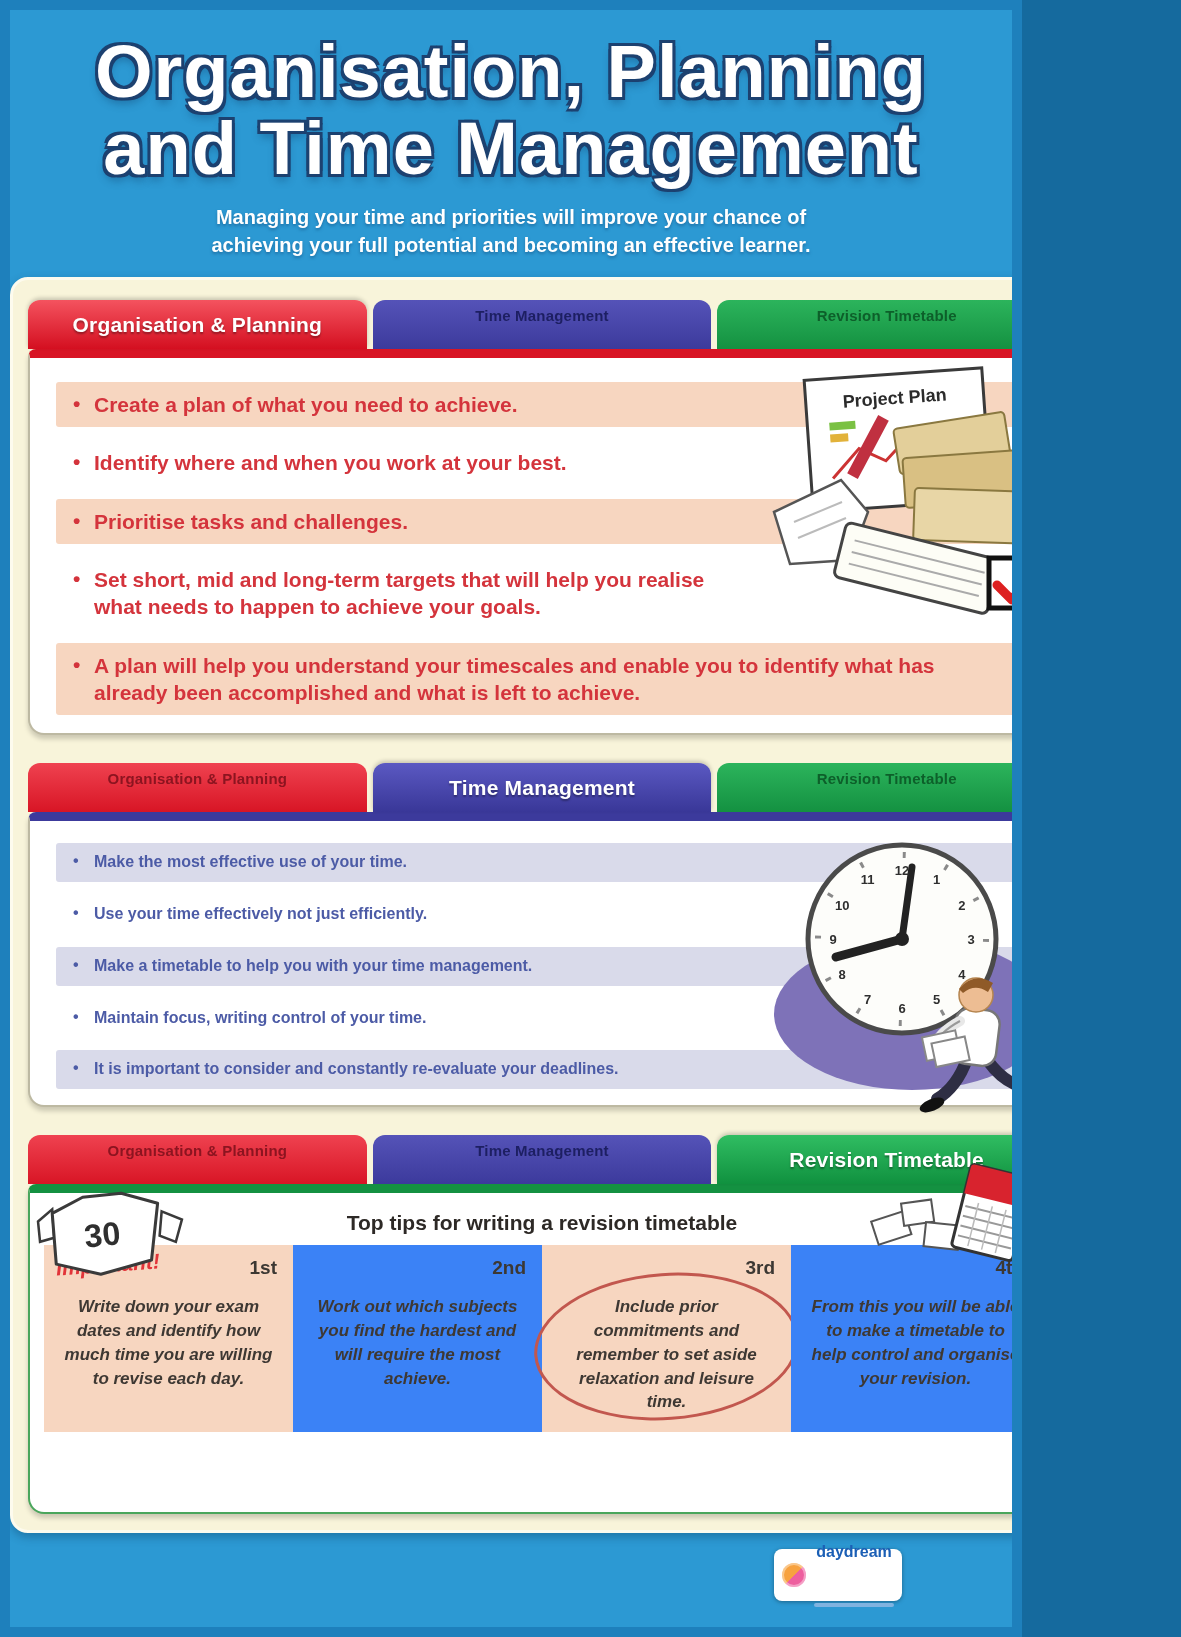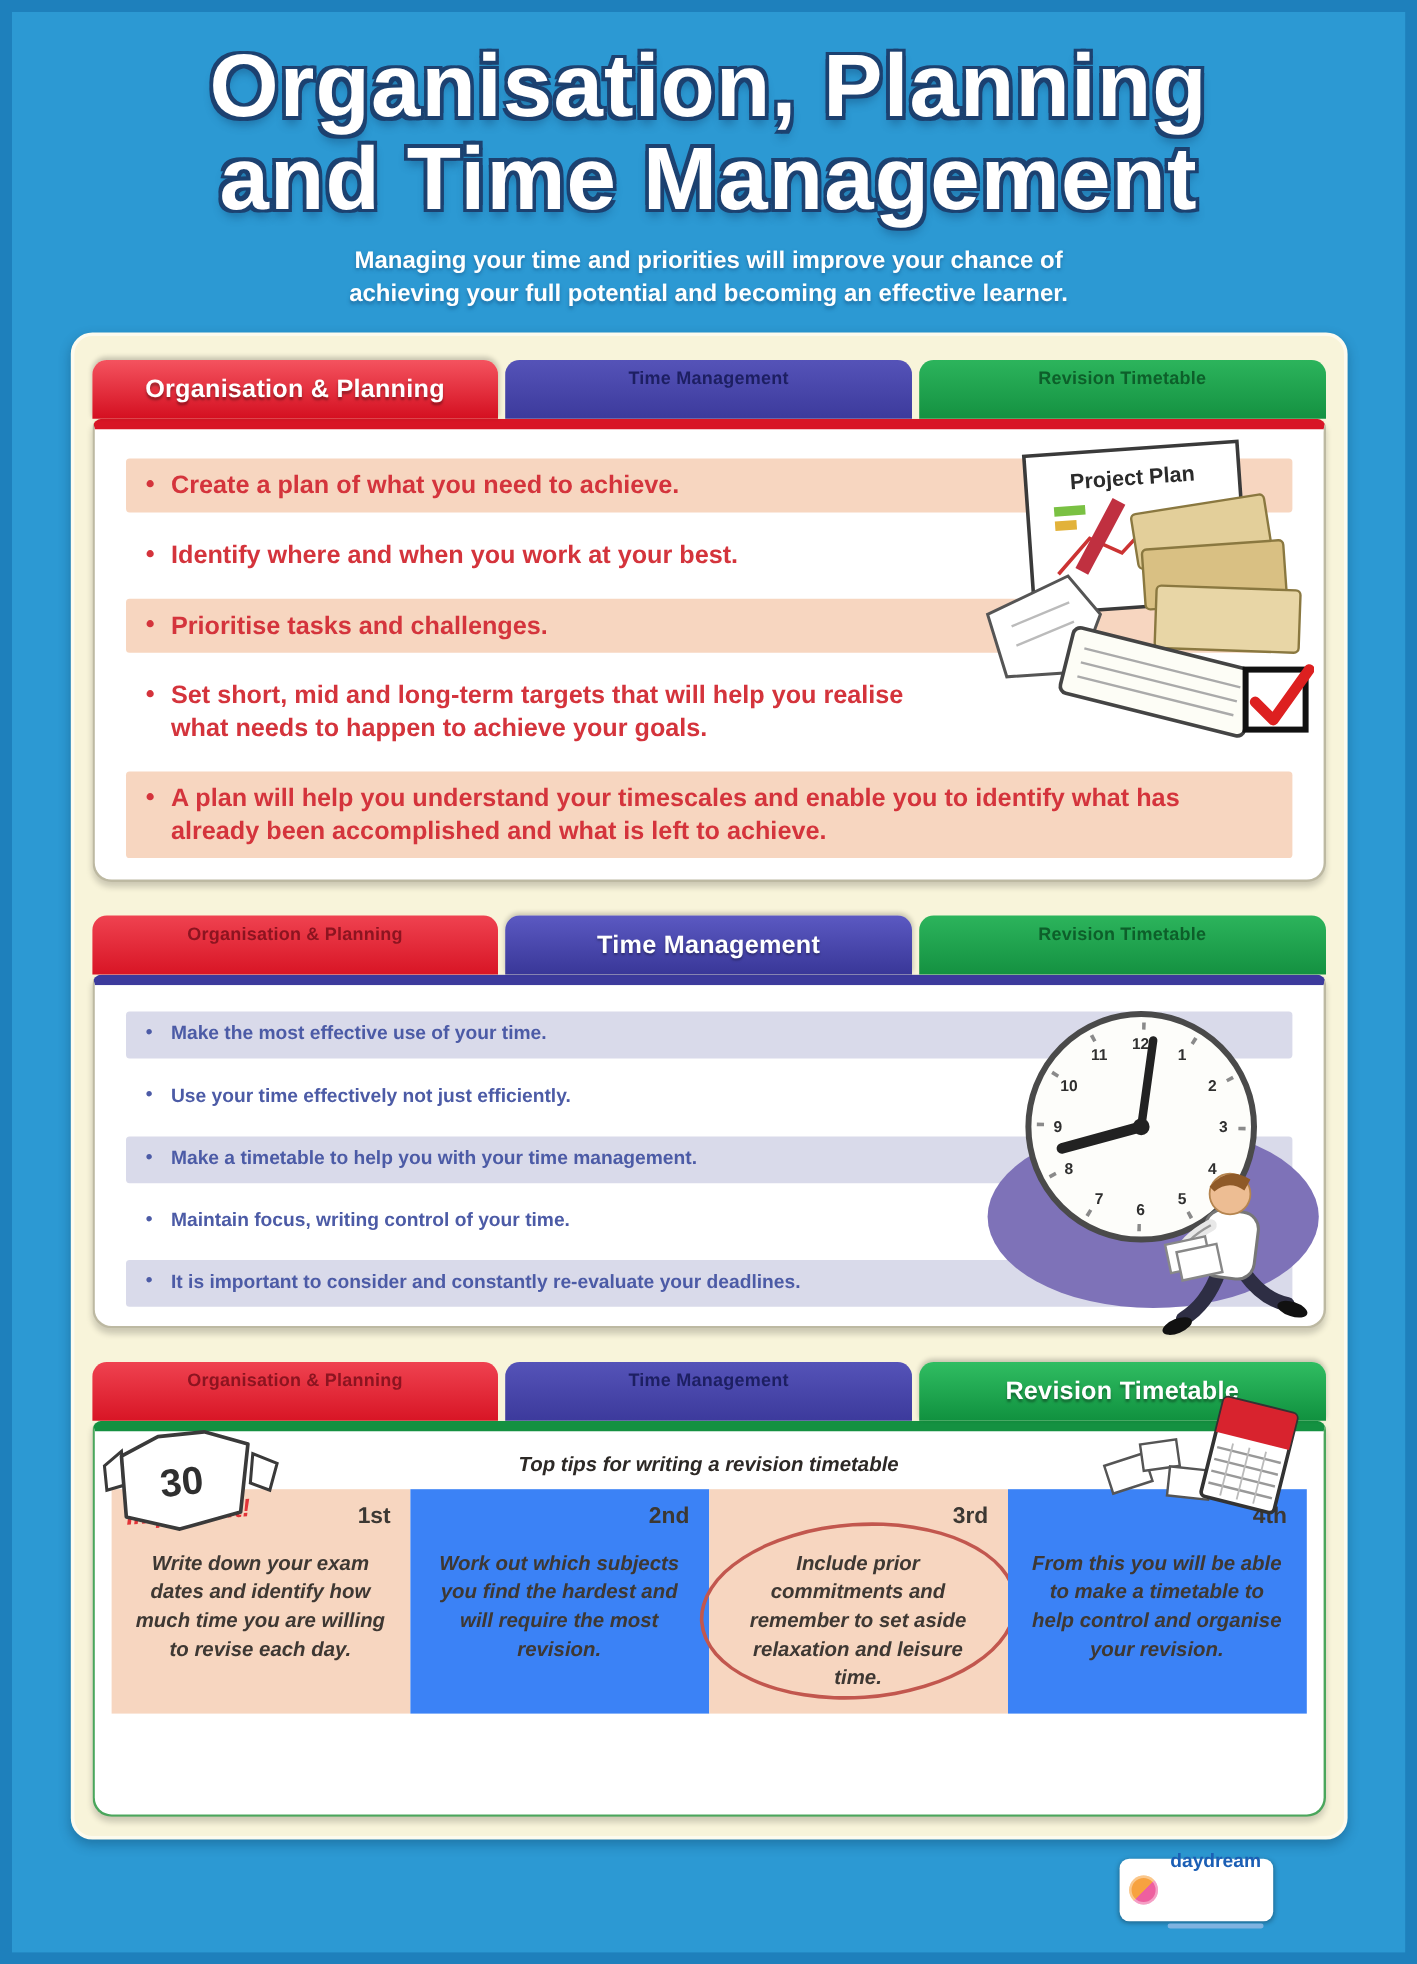--- a/index.html
+++ b/index.html
@@ -1,17 +1,17 @@
 <!DOCTYPE html>
 <html><head>
 <meta charset="utf-8">
 <style>
   html,body{margin:0;padding:0;}
   body{font-family:"Liberation Sans",sans-serif;background:#156a9e;}
-  .poster{position:relative;width:1181px;height:1637px;background:#2C99D3;
+  .poster{position:relative;width:1022px;height:1637px;background:#2C99D3;
           border:10px solid #1E80BC;box-sizing:border-box;overflow:hidden;}
   
   .title{margin:24px 0 0;text-align:center;font-size:74px;font-weight:bold;color:#fff;
          line-height:1.04;letter-spacing:1px;
          text-shadow:-3px -3px 0 #1c4170,3px -3px 0 #1c4170,-3px 3px 0 #1c4170,3px 3px 0 #1c4170,0 6px 8px rgba(10,40,80,.35);}
   .title span{display:block;}
   .subtitle{margin:16px 0 0;text-align:center;font-size:20px;font-weight:bold;color:#fff;
             line-height:1.38;text-shadow:0 2px 3px rgba(20,80,130,.55);}
   .subtitle span{display:block;}
   
@@ -54,22 +54,22 @@
   
   .plan-illu{position:absolute;top:4px;right:8px;width:300px;height:268px;z-index:2;}
   .s2-illu{position:absolute;top:-12px;right:2px;width:290px;height:330px;z-index:2;pointer-events:none;}
   .s2-illu svg{position:absolute;inset:0;overflow:visible;}
   .clock-ring{position:absolute;left:65px;top:55px;width:150px;height:150px;}
   .clock-ring span{position:absolute;transform:translate(-50%,-50%);font-size:13px;
                    font-weight:bold;color:#2f2f2f;}
   .cal-left{position:absolute;top:-14px;left:6px;width:152px;z-index:4;}
   .cal-right{position:absolute;top:-36px;right:16px;width:172px;z-index:4;}
   
-  .tips-heading{margin:4px 190px 10px;text-align:center;font-size:17px;font-weight:bold;
-                color:#2d2926;font-style:italic;}
+  .tips-heading{margin:4px 190px 10px;text-align:center;font-size:21px;font-weight:bold;
+                color:#2d2926;}
   .tips{display:flex;margin:0 14px 14px;}
   .tip{flex:1;position:relative;padding:12px 16px 18px;box-sizing:border-box;}
   .tip.tint-peach{background:#F7D6C0;}
   .tip.tint-lav{background:#3b82f6;}
   .tip-head{position:relative;display:flex;justify-content:flex-end;height:26px;}
   .ordinal{font-size:19px;font-weight:bold;color:#3c3833;}
   .important{position:absolute;left:-4px;top:-4px;color:#E23439;font-size:21px;
              font-weight:bold;font-style:italic;transform:rotate(-4deg);}
   .tip-text{margin:12px 2px 0;text-align:center;font-size:17px;font-weight:bold;
             font-style:italic;line-height:1.4;color:#3e3833;}
@@ -266,21 +266,21 @@
             <div class="tip-head">
               <span class="important">Important!</span>
               <span class="ordinal">1st</span>
             </div>
             <p class="tip-text">Write down your exam dates and identify how much time you are willing to revise each day.</p>
           </div>
           <div class="tip tint-lav">
             <div class="tip-head">
               <span class="ordinal">2nd</span>
             </div>
-            <p class="tip-text">Work out which subjects you find the hardest and will require the most revision.</p>
+            <p class="tip-text">Work out which subjects you find the hardest and will require the most achieve.</p>
           </div>
           <div class="tip tint-peach">
             <div class="red-circle"></div>
             <div class="tip-head">
               <span class="ordinal">3rd</span>
             </div>
             <p class="tip-text">Include prior commitments and remember to set aside relaxation and leisure time.</p>
           </div>
           <div class="tip tint-lav">
             <div class="tip-head">

